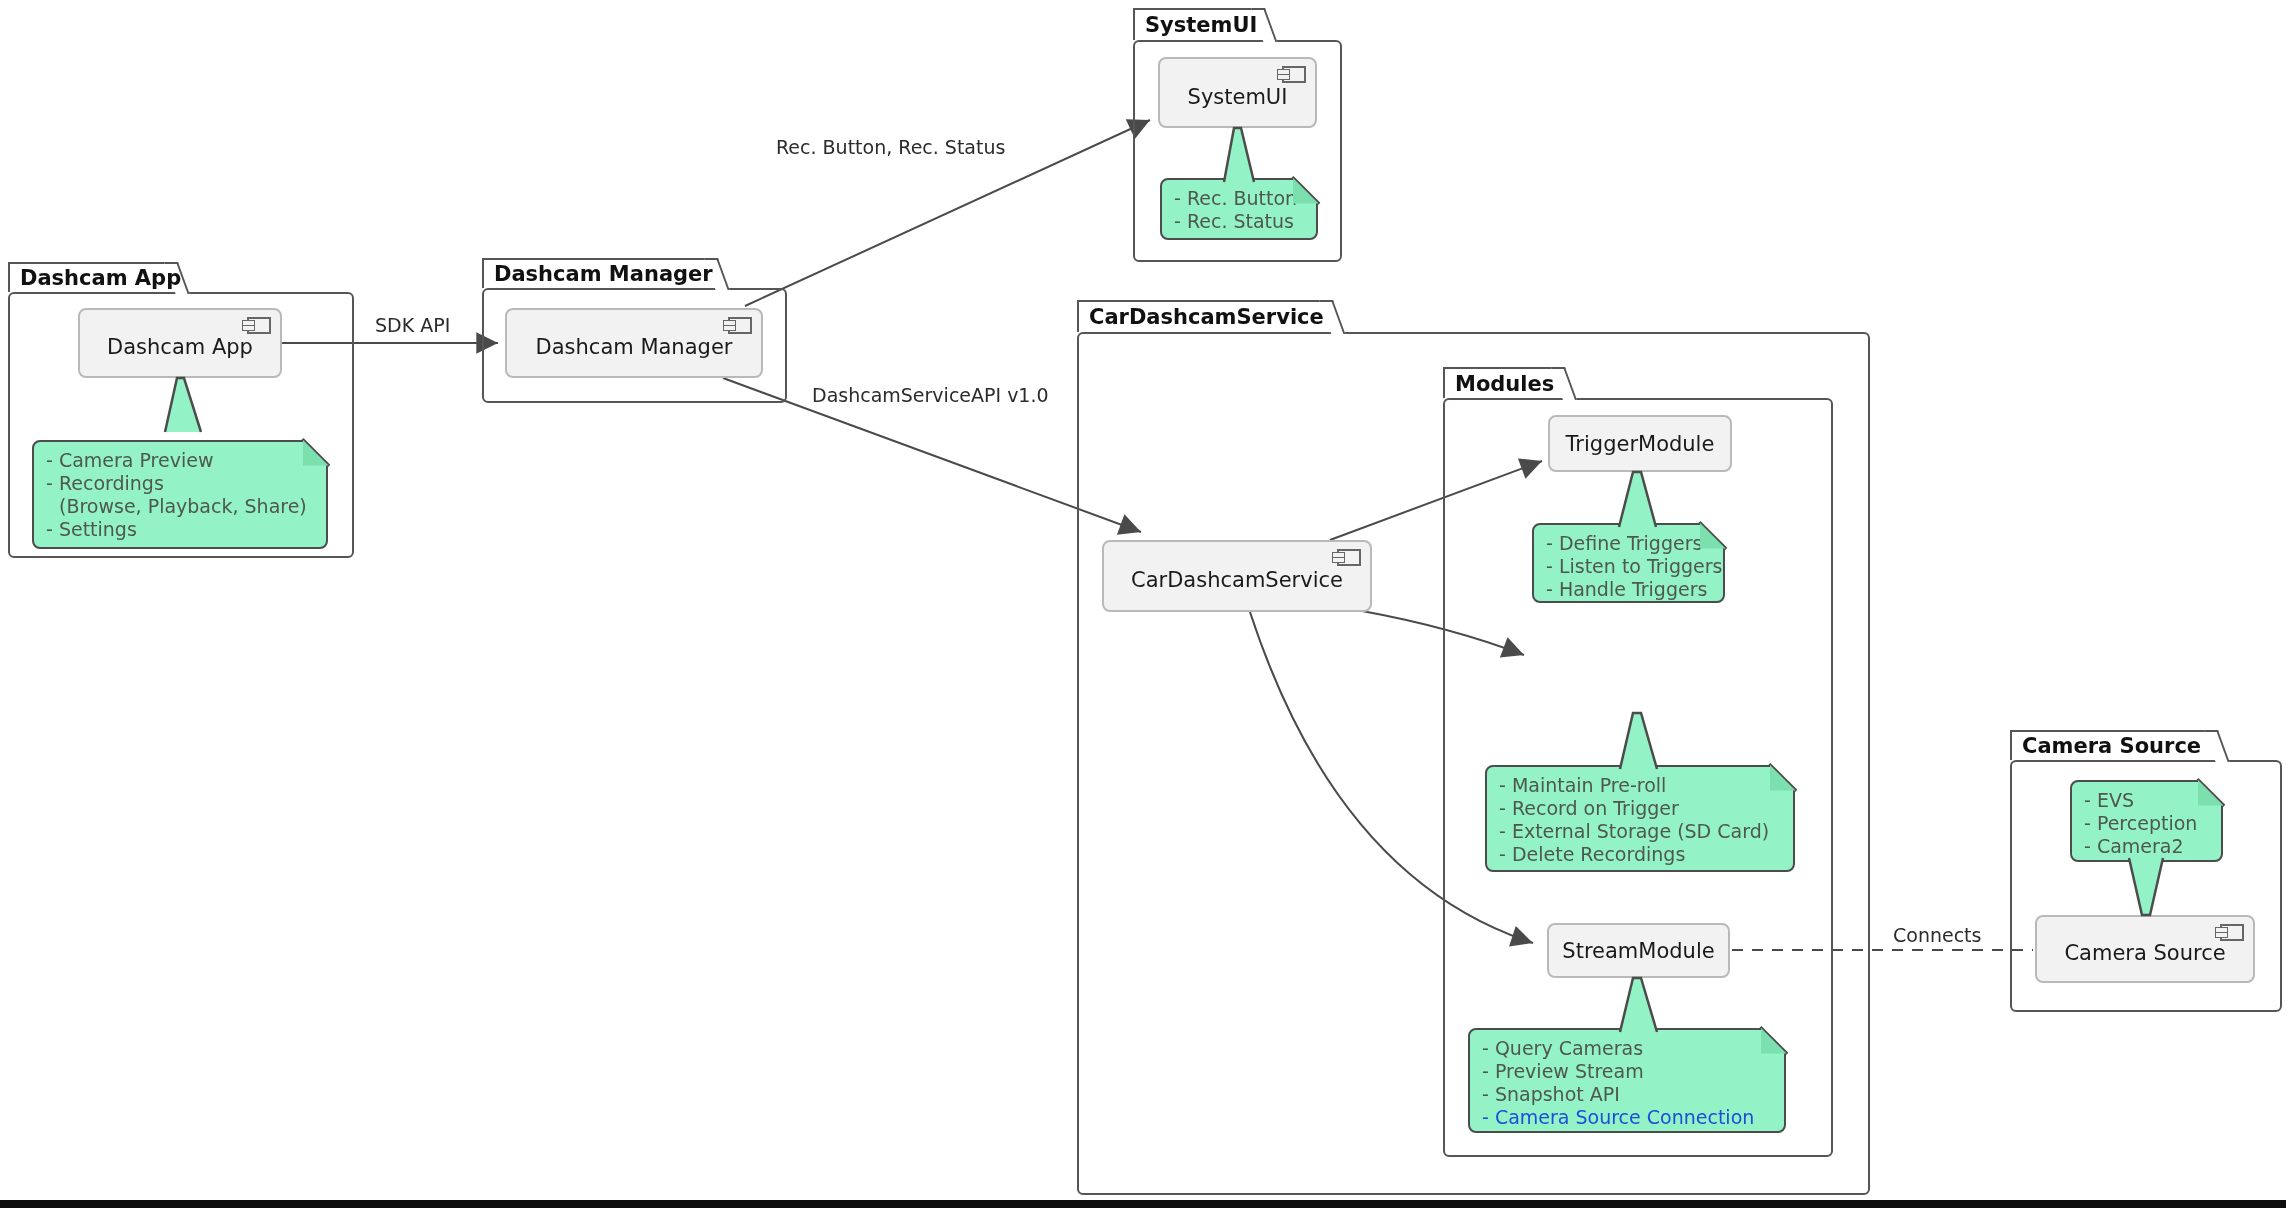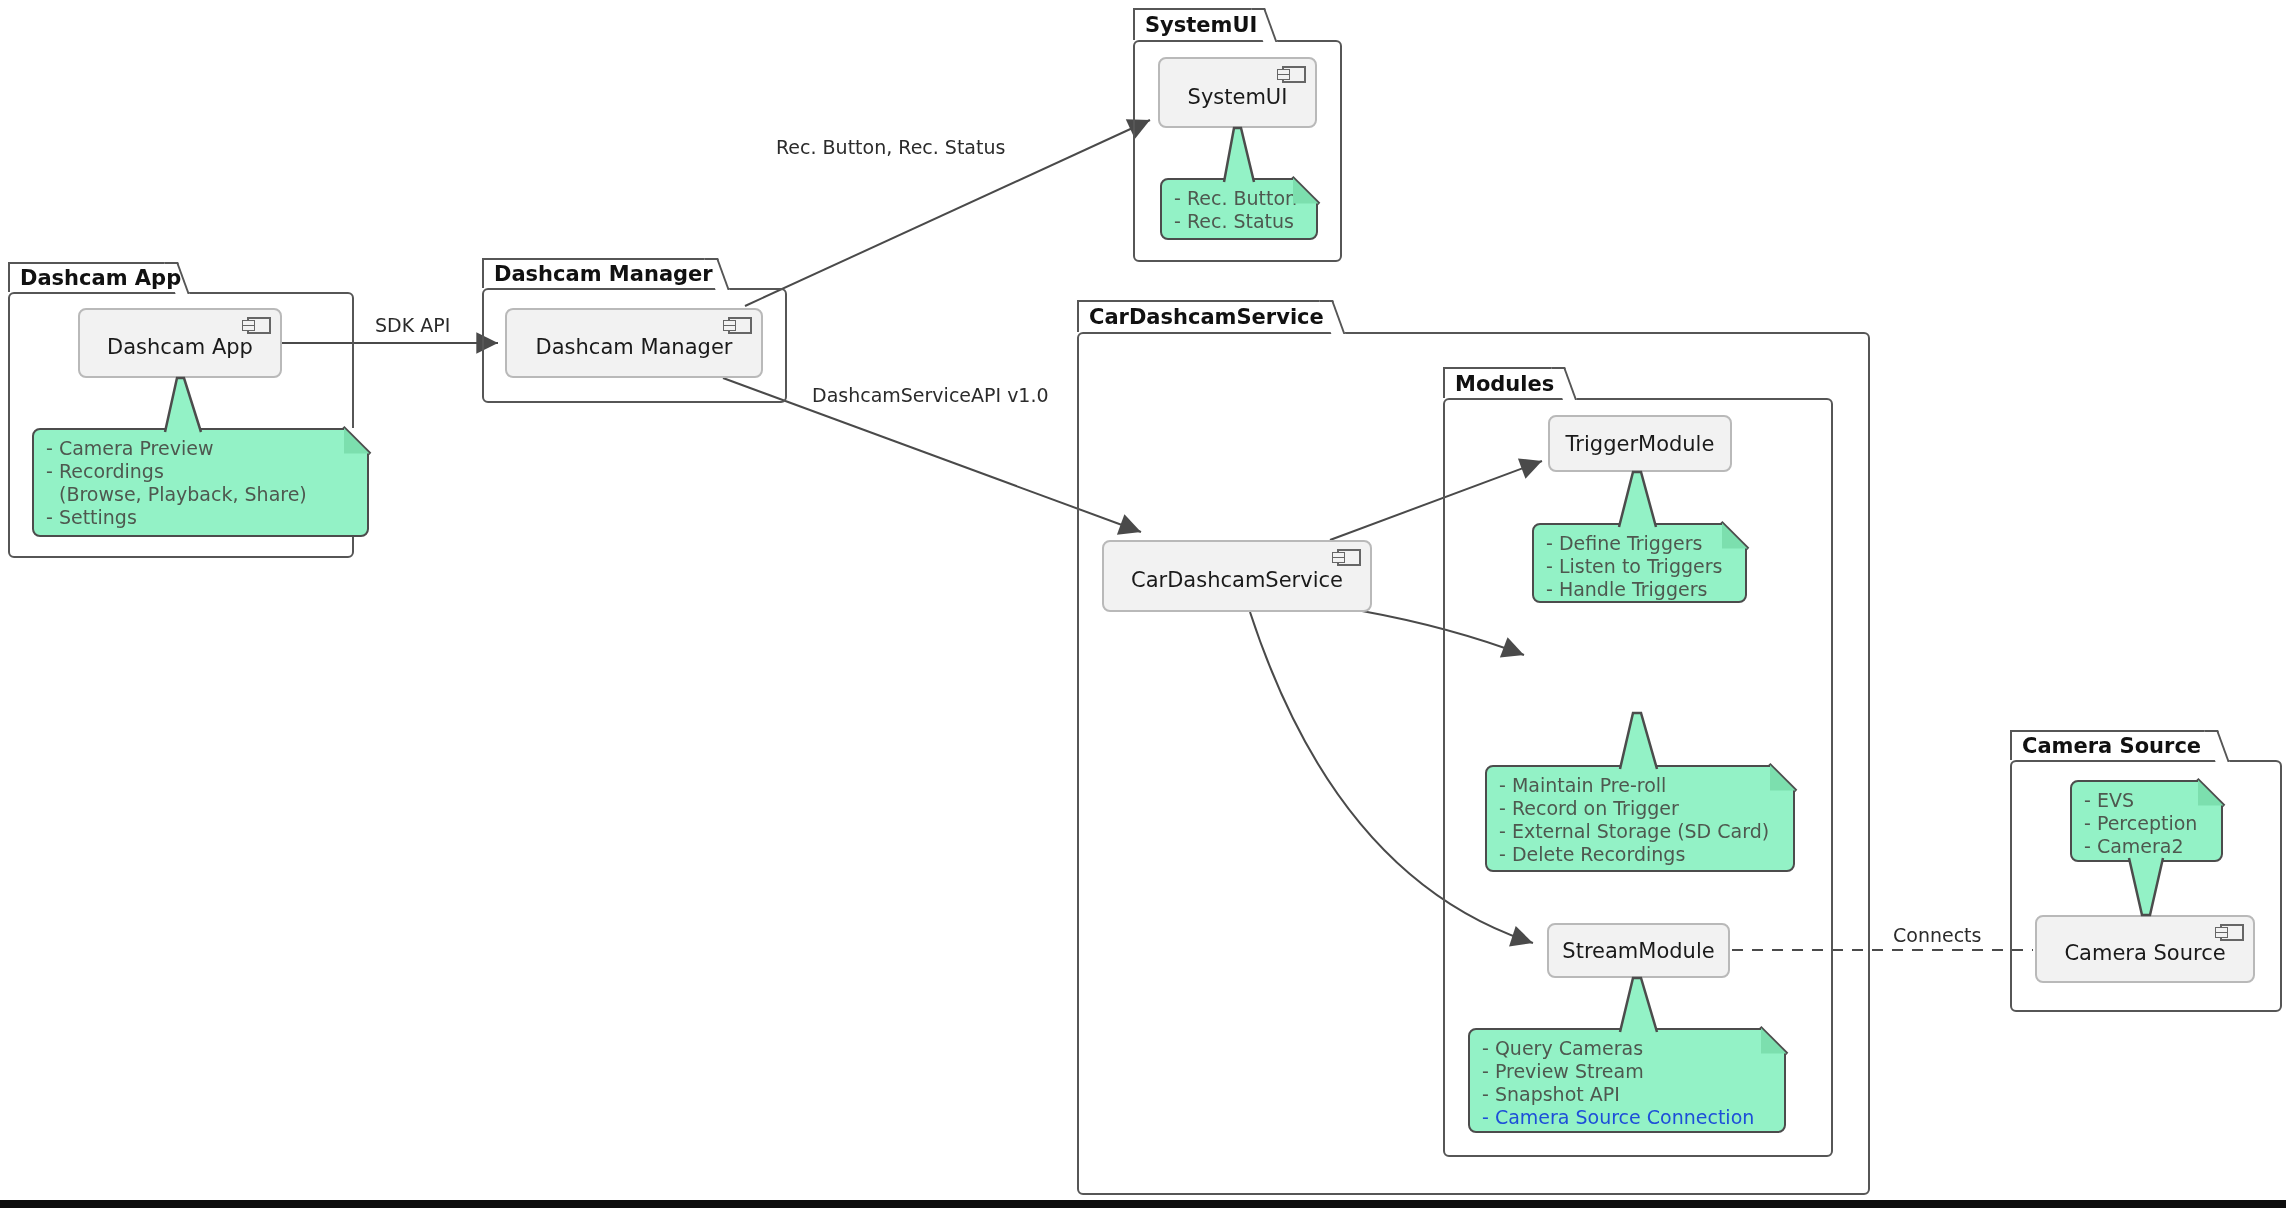--- a/index.html
+++ b/index.html
@@ -142,39 +142,39 @@
 
   <div class="comp" style="left:1547px;top:923px;width:183px;height:55px">
     <span class="clabel">StreamModule</span>
   </div>
 
   <div class="comp has-icon" style="left:2035px;top:915px;width:220px;height:68px">
     <span class="cicon"></span>
     <span class="clabel">Camera Source</span>
   </div>
 
-  <div class="note" style="left:32px;top:428px;width:337px;height:109px">
+  <div class="note" style="left:32px;top:440px;width:296px;height:109px">
     <div class="fold">
         <div class="fold-line"></div>
       </div>
     <div class="nline">- Camera Preview</div>
     <div class="nline">- Recordings</div>
     <div class="nline indent">(Browse, Playback, Share)</div>
     <div class="nline">- Settings</div>
   </div>
 
   <div class="note" style="left:1160px;top:178px;width:158px;height:62px">
     <div class="fold">
         <div class="fold-line"></div>
       </div>
     <div class="nline">- Rec. Button</div>
     <div class="nline">- Rec. Status</div>
   </div>
 
-  <div class="note" style="left:1532px;top:523px;width:215px;height:80px">
+  <div class="note" style="left:1532px;top:523px;width:193px;height:80px">
     <div class="fold">
         <div class="fold-line"></div>
       </div>
     <div class="nline">- Define Triggers</div>
     <div class="nline">- Listen to Triggers</div>
     <div class="nline">- Handle Triggers</div>
   </div>
 
   <div class="note" style="left:1485px;top:765px;width:310px;height:107px">
     <div class="fold">

